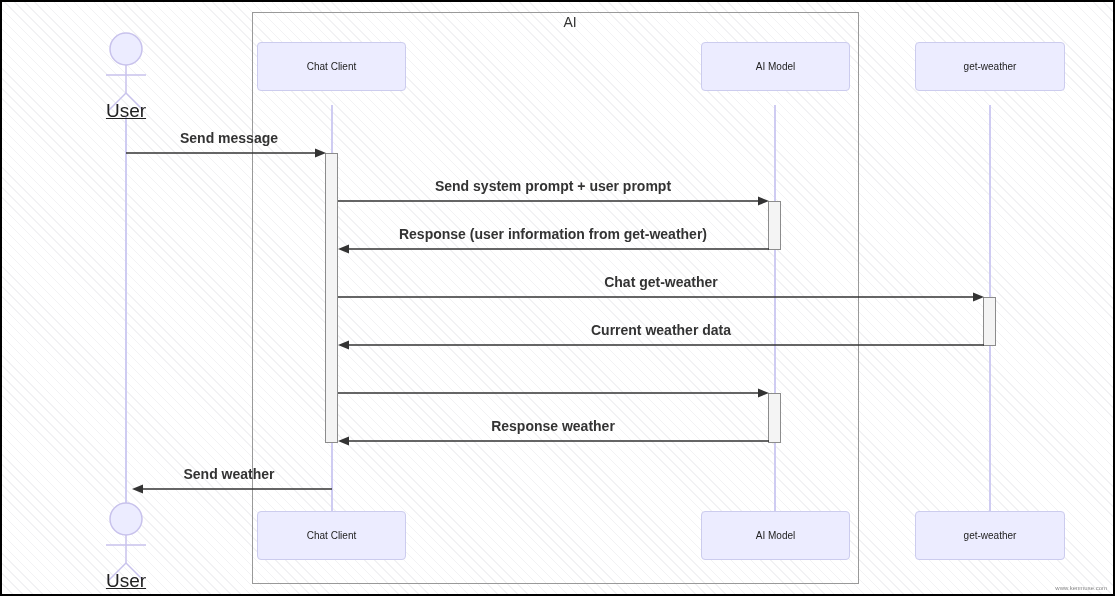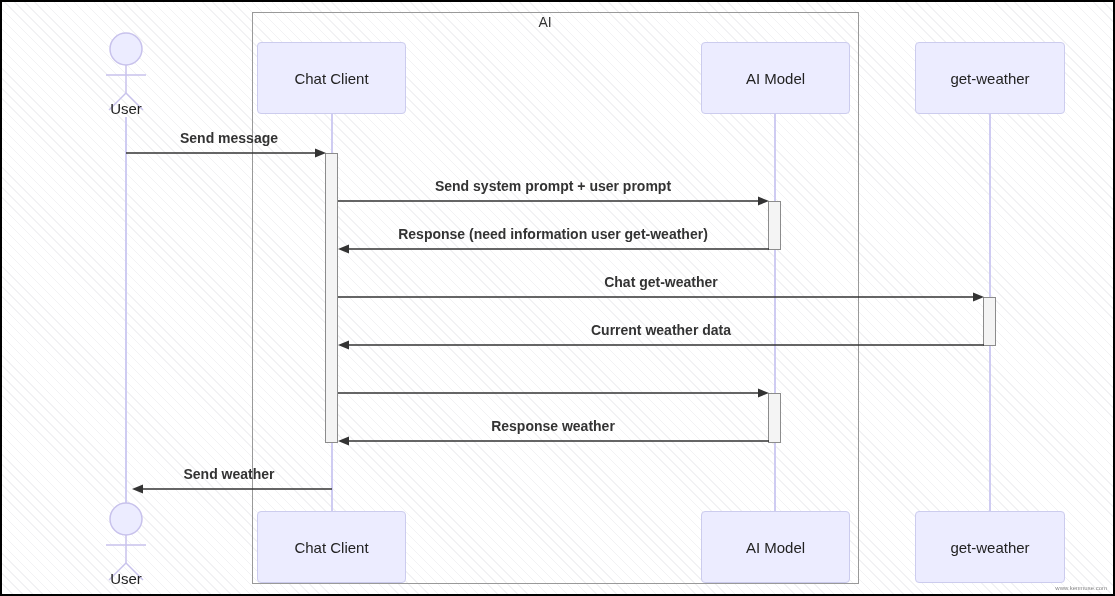--- a/index.html
+++ b/index.html
@@ -22,27 +22,27 @@
   }
   .frame-label{
     position:absolute;
     transform:translateX(-50%);
     font-size:14px;
     color:var(--text,#333);
     white-space:nowrap;
   }
   .pbox{
     position:absolute;
-    height:72px;
+    height:49px;
     box-sizing:border-box;
     background:var(--participant-fill,#ECECFF);
     border:1px solid var(--participant-border,#CCCCEE);
     border-radius:4px;
     display:flex;align-items:center;justify-content:center;
-    font-size:15px;
+    font-size:10px;
     color:#222;
     white-space:nowrap;
     z-index:3;
   }
   .lifeline{
     position:absolute;
     width:2px;
     background:var(--lifeline,#CFCCF2);
     z-index:1;
   }
@@ -60,45 +60,46 @@
     font-size:14px;
     color:var(--text,#333);
     white-space:nowrap;
     z-index:4;
     font-weight:bold;
   }
   .actor-svg{position:absolute;z-index:3;}
   .actor-label{
     position:absolute;
     transform:translateX(-50%);
-    font-size:15px;
+    font-size:19px;
     color:#222;
     white-space:nowrap;
     z-index:3;
+    text-decoration:underline;
   }
   #arrow-layer{
     position:absolute;left:0;top:0;
     z-index:4;
     pointer-events:none;
   }
   .watermark{
     position:absolute;
     right:6px;bottom:3px;
     font-size:6px;
     color:#888;
     z-index:5;
   }
 </style>
 </head>
 <body>
 
 <div id="canvas">
 
   <div class="frame" style="left:250px;top:10px;width:605px;height:570px;"></div>
-  <div class="frame-label" style="left:543px;top:12px;">AI</div>
+  <div class="frame-label" style="left:568px;top:12px;">AI</div>
 
   <div class="lifeline" style="left:123px;top:115px;height:387px;"></div>
   <div class="lifeline" style="left:329px;top:103px;height:406px;"></div>
   <div class="lifeline" style="left:772px;top:103px;height:406px;"></div>
   <div class="lifeline" style="left:987px;top:103px;height:406px;"></div>
 
   <svg class="actor-svg" style="left:94px;top:28px;" width="60" height="84" viewBox="0 0 60 84">
     <circle cx="30" cy="19" r="16" fill="#ECECFF" stroke="#C8C2EC" stroke-width="1.5"></circle>
     <line x1="30" y1="35" x2="30" y2="63" stroke="#C8C2EC" stroke-width="1.5"></line>
     <line x1="10" y1="45" x2="50" y2="45" stroke="#C8C2EC" stroke-width="1.5"></line>
@@ -136,21 +137,21 @@
     <span>get-weather</span>
   </div>
 
   <div class="activation" style="left:323px;top:151px;height:290px;"></div>
   <div class="activation" style="left:766px;top:199px;height:49px;"></div>
   <div class="activation" style="left:981px;top:295px;height:49px;"></div>
   <div class="activation" style="left:766px;top:391px;height:50px;"></div>
 
   <div class="msg-label" style="left: 227px; top: 128px;">Send message</div>
   <div class="msg-label" style="left: 551px; top: 176px;">Send system prompt + user prompt</div>
-  <div class="msg-label" style="left: 551px; top: 224px;">Response (need information user get-weather)</div>
+  <div class="msg-label" style="left: 551px; top: 224px;">Response (user information from get-weather)</div>
   <div class="msg-label" style="left: 659px; top: 272px;">Chat get-weather</div>
   <div class="msg-label" style="left: 659px; top: 320px;">Current weather data</div>
   <div class="msg-label" style="left: 551px; top: 416px;">Response weather</div>
   <div class="msg-label" style="left: 227px; top: 464px;">Send weather</div>
 
   <svg id="arrow-layer" width="1115" height="596">
       <g>
         <line x1="124" y1="151" x2="318" y2="151" stroke="#333333" stroke-width="1.5"></line>
         <polygon points="324,151 313,146.5 313,155.5" fill="#333333"></polygon>
       </g>

